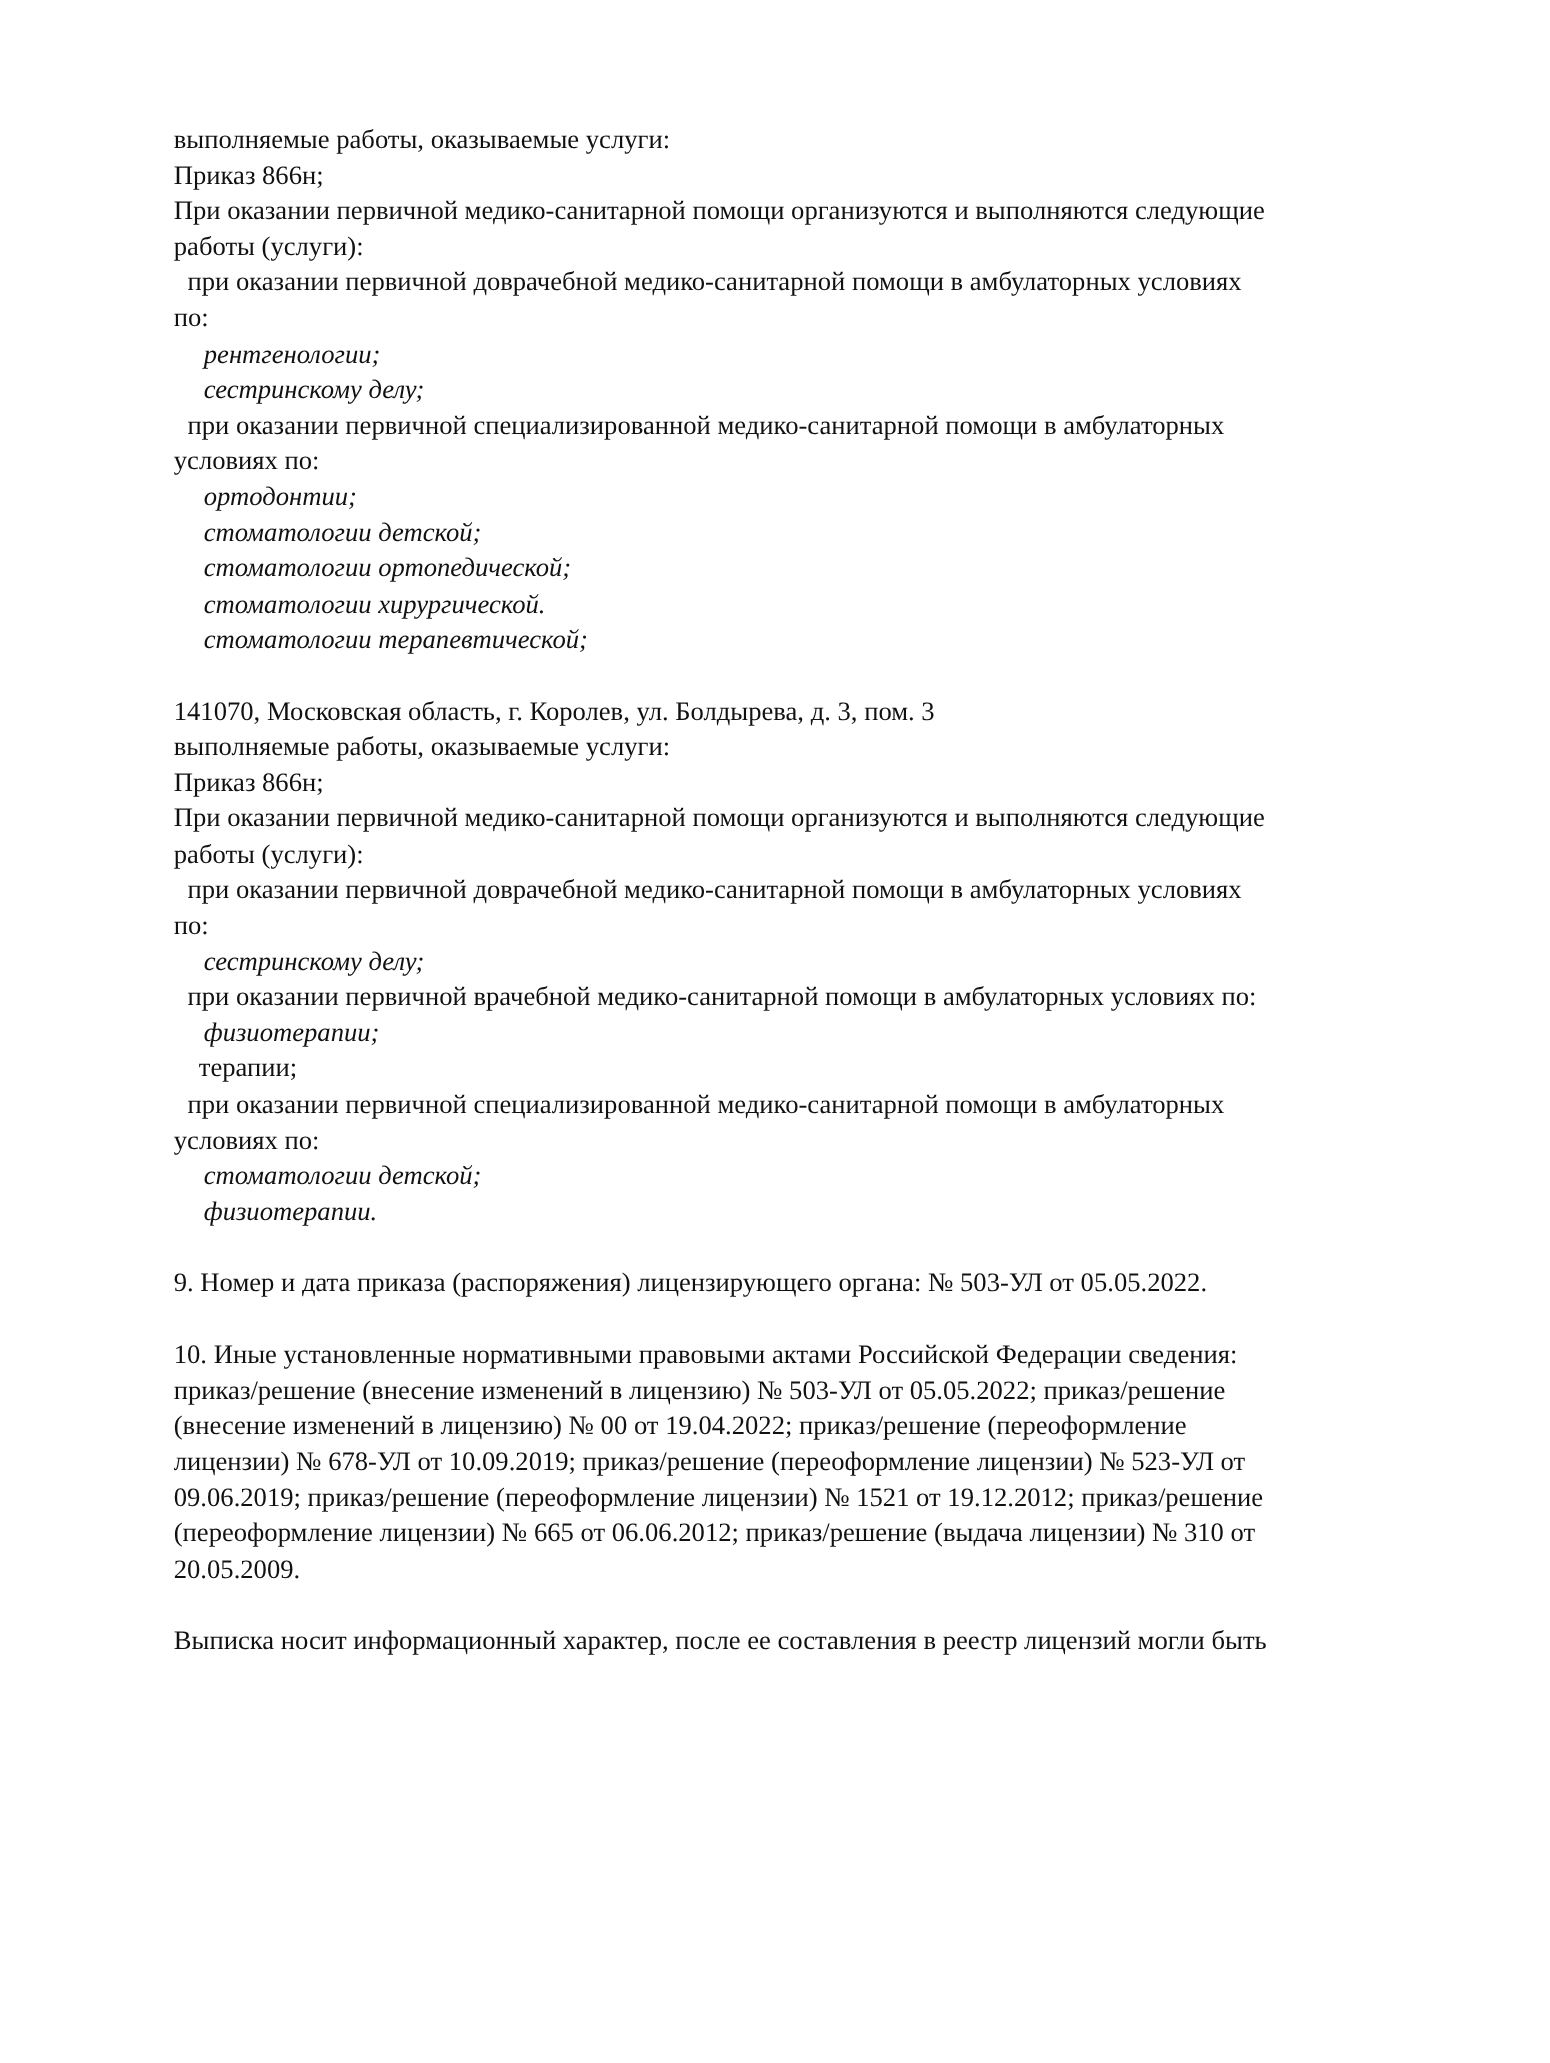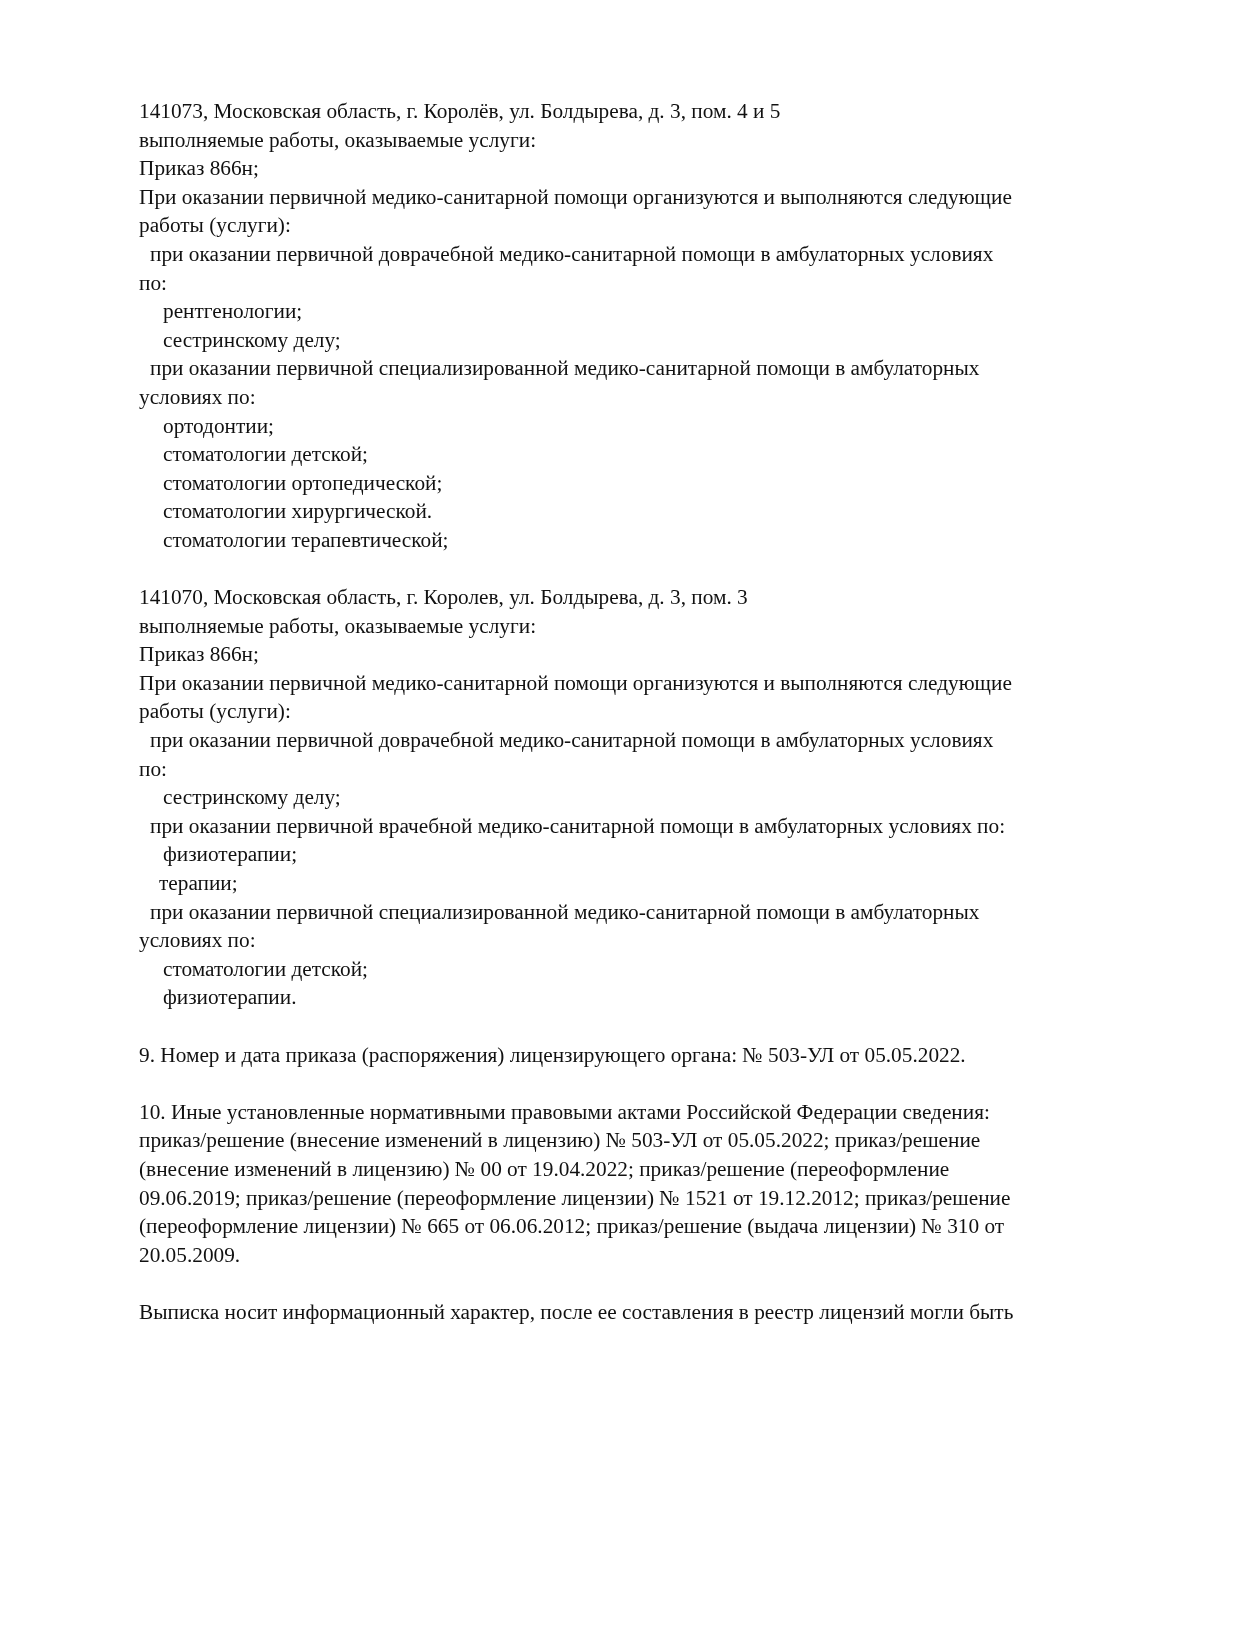--- a/index.html
+++ b/index.html
@@ -24,30 +24,29 @@
       color: #111111;
     }
     .line {
       white-space: pre;
       height: 28.6px;
     }
     .blank {
       height: 28.6px;
     }
     .ind1 { padding-left: 11px; }
-    .ind2 { padding-left: 24px; }
+    .ind2 { padding-left: 24px; font-style: italic; }
     .ind3 { padding-left: 20px; font-family: Liberation Serif, serif; }
   </style>
 </head>
 <body>
 
 <div class="page">
 
   <div>
-    <div class="line">141073, Московская область, г. Королёв, ул. Болдырева, д. 3, пом. 4 и 5</div>
     <div class="line">выполняемые работы, оказываемые услуги:</div>
     <div class="line">Приказ 866н;</div>
     <div class="line">При оказании первичной медико-санитарной помощи организуются и выполняются следующие</div>
     <div class="line">работы (услуги):</div>
 
     <div class="line ind1">при оказании первичной доврачебной медико-санитарной помощи в амбулаторных условиях</div>
     <div class="line">по:</div>
     <div class="line ind2">рентгенологии;</div>
     <div class="line ind2">сестринскому делу;</div>
 
@@ -86,20 +85,21 @@
   <div class="blank"></div>
 
   <div class="line">9. Номер и дата приказа (распоряжения) лицензирующего органа: № 503-УЛ от 05.05.2022.</div>
 
   <div class="blank"></div>
 
   <div>
     <div class="line">10. Иные установленные нормативными правовыми актами Российской Федерации сведения:</div>
     <div class="line">приказ/решение (внесение изменений в лицензию) № 503-УЛ от 05.05.2022; приказ/решение</div>
     <div class="line">(внесение изменений в лицензию) № 00 от 19.04.2022; приказ/решение (переоформление</div>
+    <div class="line">лицензии) № 678-УЛ от 10.09.2019; приказ/решение (переоформление лицензии) № 523-УЛ от</div>
     <div class="line">09.06.2019; приказ/решение (переоформление лицензии) № 1521 от 19.12.2012; приказ/решение</div>
     <div class="line">(переоформление лицензии) № 665 от 06.06.2012; приказ/решение (выдача лицензии) № 310 от</div>
     <div class="line">20.05.2009.</div>
   </div>
 
   <div class="blank"></div>
 
   <div class="line">Выписка носит информационный характер, после ее составления в реестр лицензий могли быть</div>
 </div>
 

